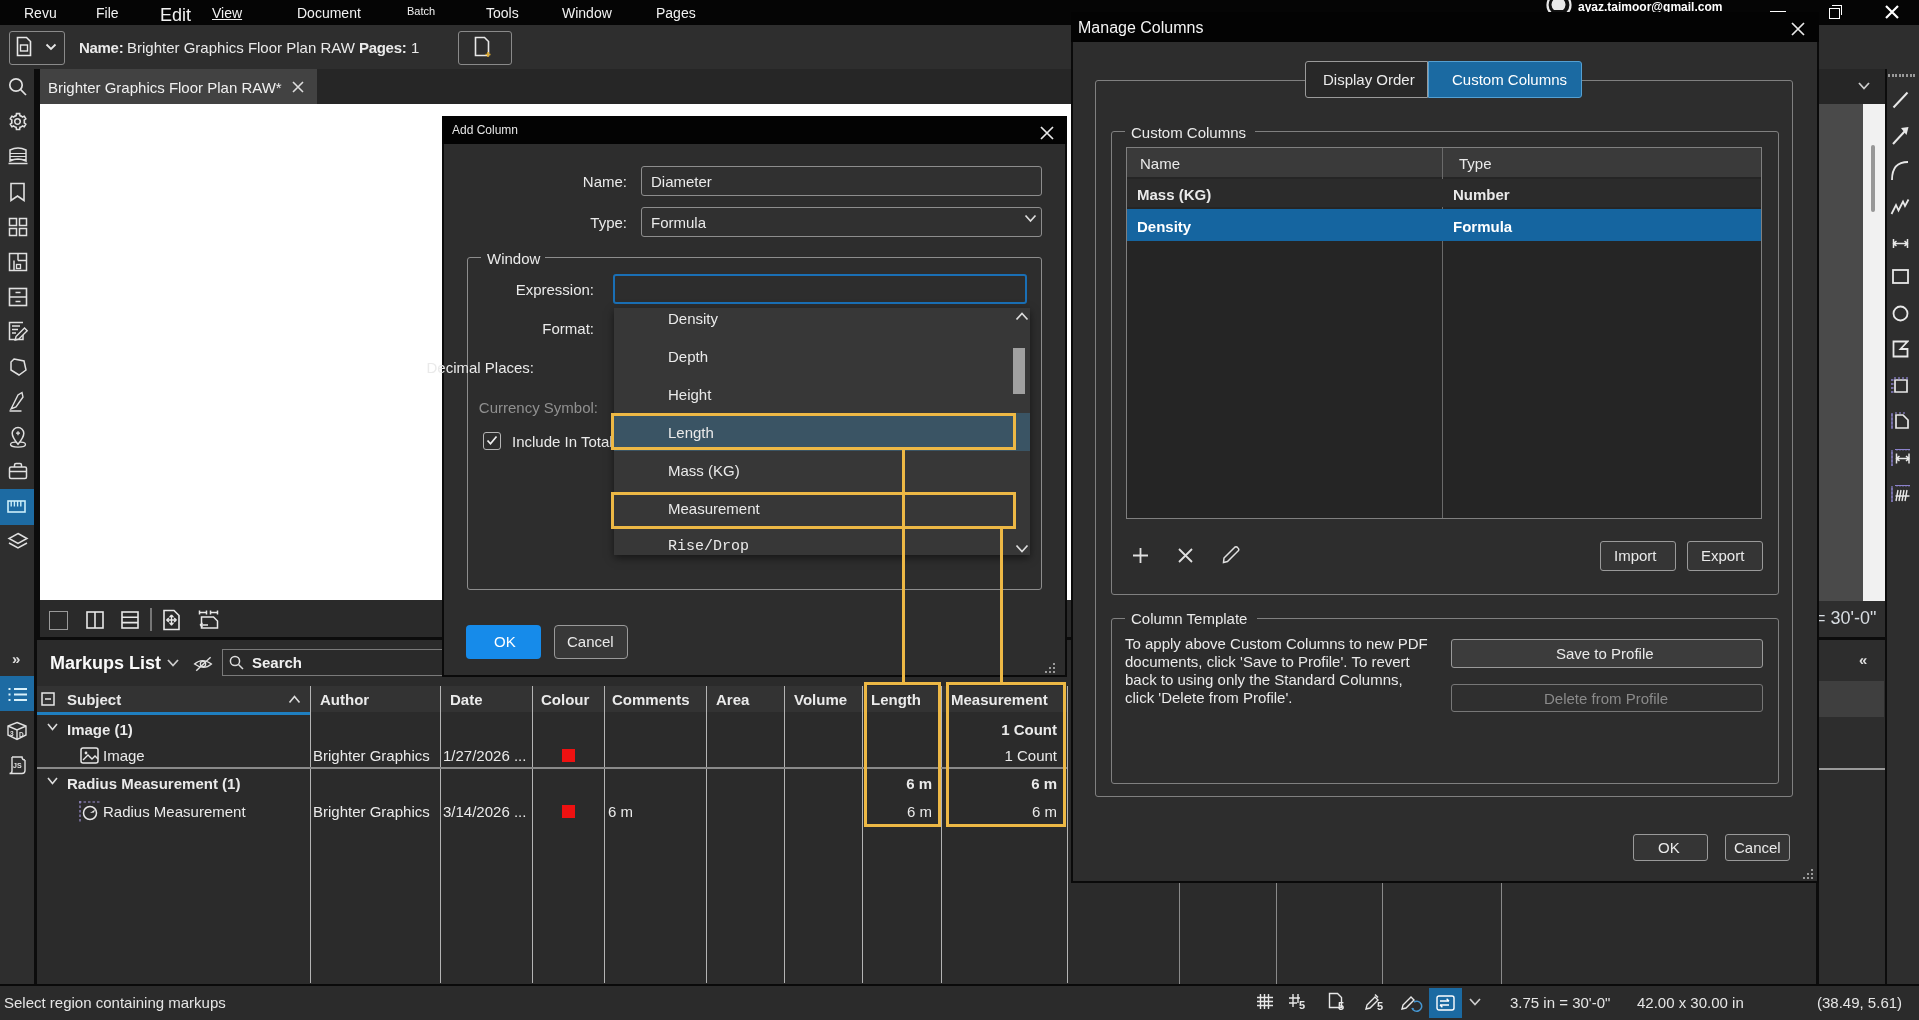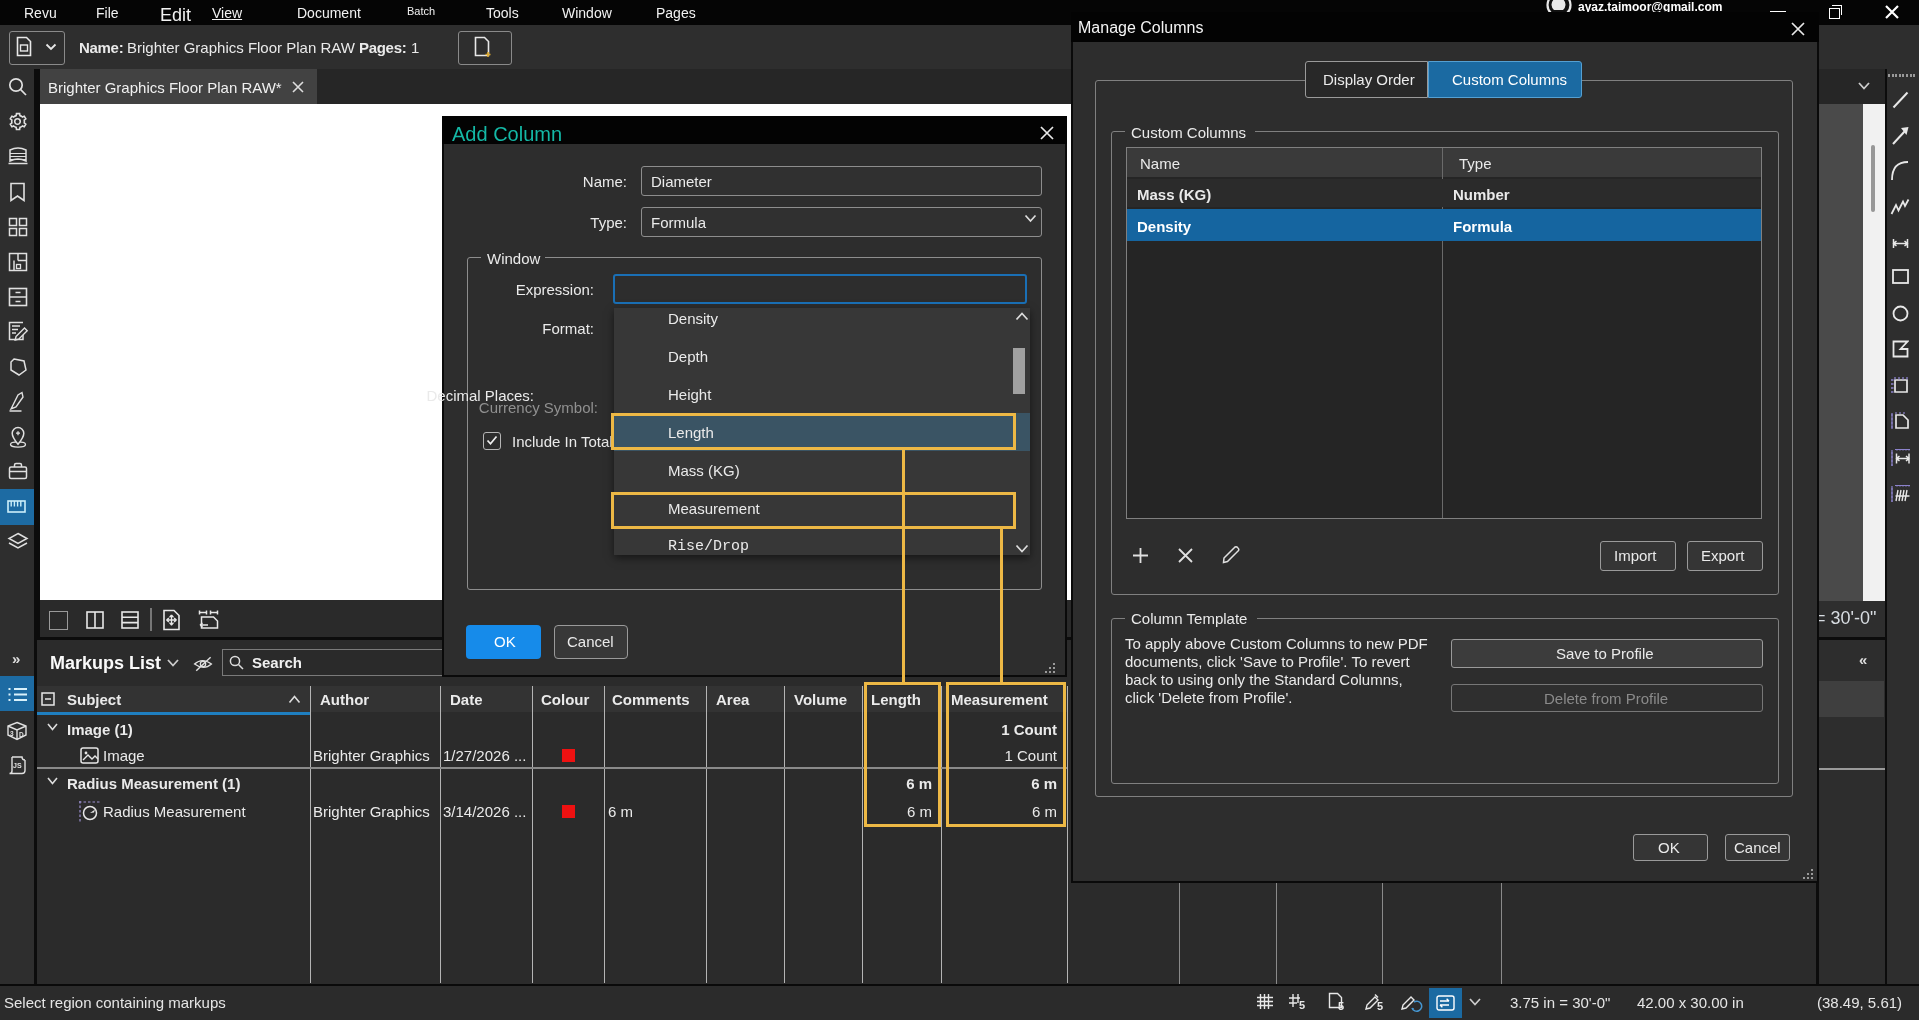--- a/index.html
+++ b/index.html
@@ -361,21 +361,21 @@
       <path d="M1 1 L6 6.5 L11 1" fill="none" stroke="#ccc" stroke-width="1.7"></path>
     </svg>
 </div>
 <div class="txt" style="left:1510px;top:994px;color:#e5e5e5;">3.75 in = 30'-0"</div>
 <div class="txt" style="left:1637px;top:994px;color:#e5e5e5;">42.00 x 30.00 in</div>
 <div class="txt" style="left:1800px;top:994px;color:#e5e5e5;margin-left:17px;">(38.49, 5.61)</div>
 
 <div id="addcol">
   <div class="abs" style="left:442px;top:116px;width:625px;height:561px;background:#2d2d2d;border:2px solid #0a0a0a;box-sizing:border-box;"></div>
   <div class="abs" style="left:442px;top:116px;width:625px;height:28px;background:#030303;"></div>
-  <div class="txt" style="left:452px;top:123px;font-size:20px;color:#14b8a6;">Add Column</div>
+  <div class="txt" style="left:452px;top:123px;font-size:12px;color:#e5e5e5;">Add Column</div>
   <svg class="abs" style="left:1039px;top:125px;" width="16" height="16" viewBox="0 0 16 16">
       <path d="M2 2 L14 14 M14 2 L2 14" stroke="#e8e8e8" stroke-width="1.7"></path>
     </svg>
 
   <div class="txt" style="right:1292px;top:173px;">Name:</div>
   <div class="abs" style="left:641px;top:166px;width:401px;height:30px;background:#303030;border:1px solid #8d8d8d;border-radius:3px;box-sizing:border-box;"></div>
   <div class="txt" style="left:651px;top:173px;">Diameter</div>
 
   <div class="txt" style="right:1292px;top:214px;">Type:</div>
   <div class="abs" style="left:641px;top:207px;width:401px;height:30px;background:#303030;border:1px solid #8d8d8d;border-radius:3px;box-sizing:border-box;"></div>
@@ -385,21 +385,21 @@
     </svg>
 
   <div class="abs" style="left:467px;top:257px;width:575px;height:333px;border:1px solid #8d8d8d;border-radius:3px;box-sizing:border-box;"></div>
   <div class="abs" style="left:481px;top:257px;width:64px;height:15px;background:#2d2d2d;"></div>
   <div class="txt" style="left:487px;top:250px;">Window</div>
 
   <div class="txt" style="right:1325px;top:281px;">Expression:</div>
   <div class="abs" style="left:613px;top:274px;width:414px;height:30px;background:#2d2d2d;border:2px solid #1a6fb5;border-radius:3px;box-sizing:border-box;"></div>
 
   <div class="txt" style="right:1325px;top:320px;">Format:</div>
-  <div class="txt" style="right:1385px;top:359px;margin-top:28px;">Decimal Places:</div>
+  <div class="txt" style="right:1385px;top:359px;">Decimal Places:</div>
   <div class="txt" style="right:1321px;top:399px;color:#909090;">Currency Symbol:</div>
 
   <div class="abs" style="left:483px;top:432px;width:18px;height:18px;border:1.5px solid #b5b5b5;border-radius:3px;box-sizing:border-box;"></div>
   <svg class="abs" style="left:486px;top:435px;" width="12" height="11" viewBox="0 0 12 11">
       <path d="M1.5 5.5 L4.5 8.8 L10.5 1.5" fill="none" stroke="#f0f0f0" stroke-width="1.7"></path>
     </svg>
   <div class="txt" style="left:512px;top:433px;">Include In Total</div>
 
   <div class="abs" style="left:614px;top:308px;width:416px;height:247px;background:#373737;box-shadow:0 3px 8px rgba(0,0,0,0.5);"></div>
   <div class="abs" style="left:614px;top:413px;width:416px;height:38px;background:#3a5464;"></div>

